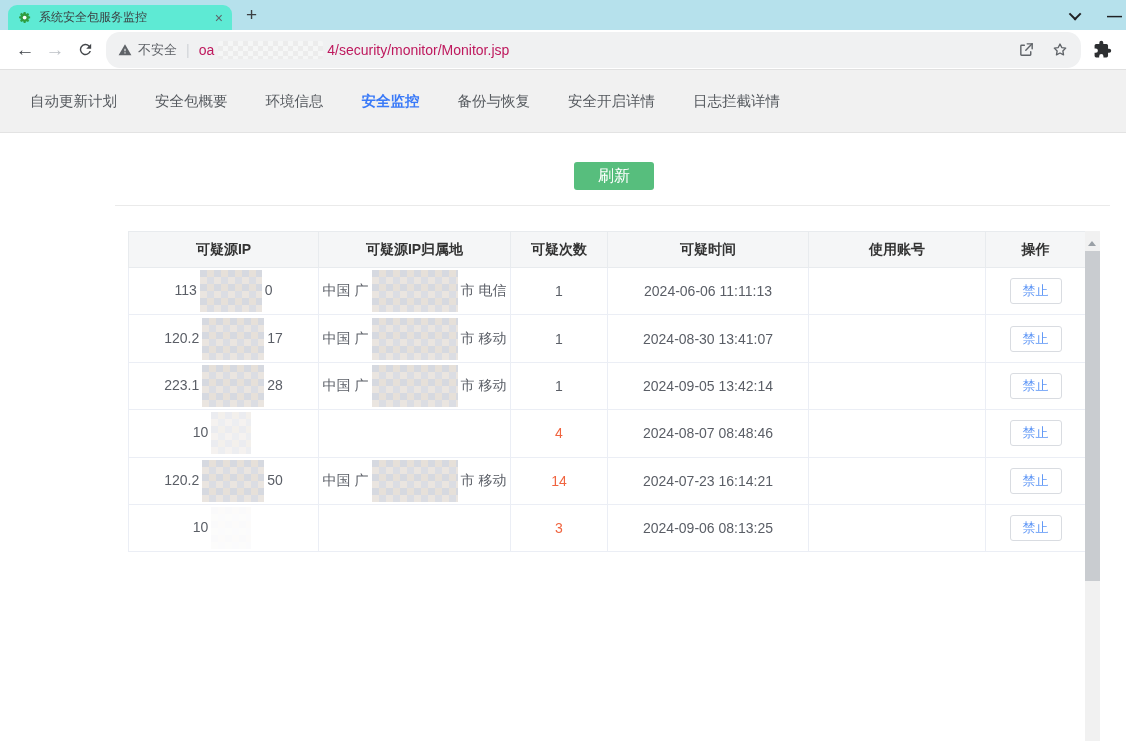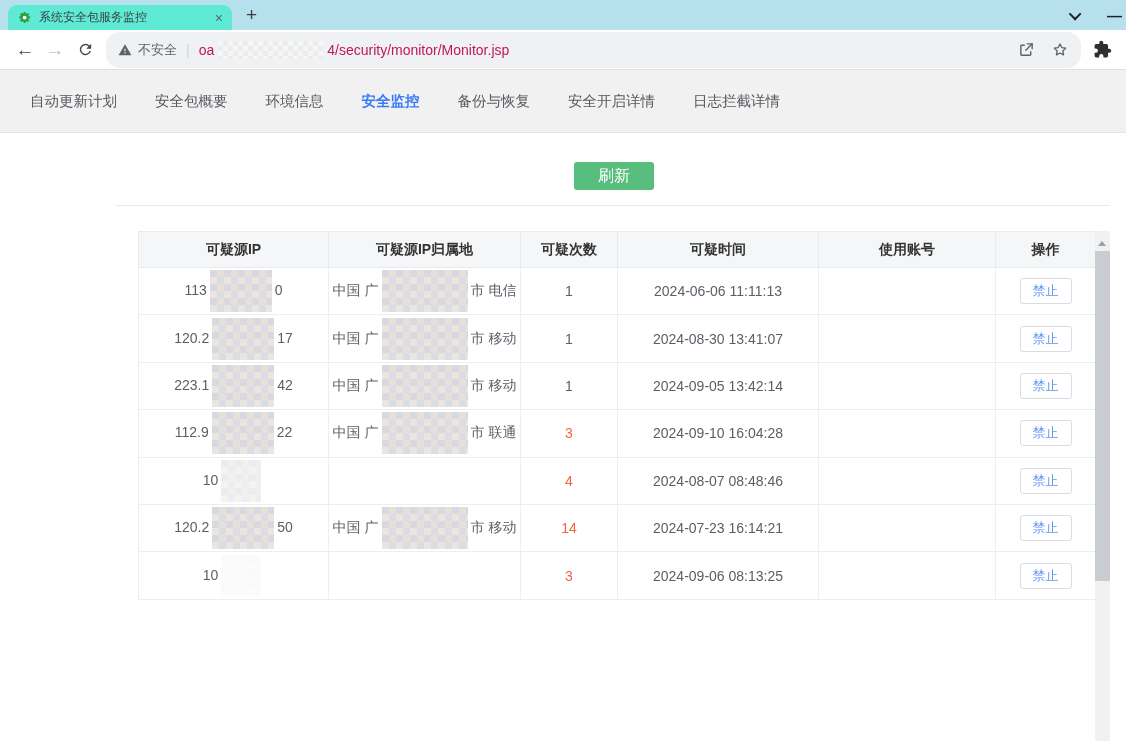--- a/index.html
+++ b/index.html
@@ -39,21 +39,21 @@
   .pagenav .item { font-size:14.5px; color:#565a5f; cursor:default; white-space:nowrap; }
   .pagenav .item.active { color:#3a7af8; font-weight:bold; }
 
   
   .content { position:relative; height:608px; background:#fff; }
   .refresh-btn { position:absolute; left:574px; top:29px; width:80px; height:28px;
     background:#57be7d; color:#fff; border:none; border-radius:3px; font-size:16px;
     font-family:inherit; }
   .divider { position:absolute; left:115px; top:72px; width:995px; height:1px; background:#eaeaea; }
 
-  .table-wrap { position:absolute; left:138px; top:98px; width:957px; height:510px; }
+  .table-wrap { position:absolute; left:128px; top:98px; width:957px; height:510px; }
   table.grid { border-collapse:collapse; table-layout:fixed; width:957px; }
   .grid th { background:#f5f6f7; height:36px; font-size:14px; font-weight:bold; color:#333;
     border:1px solid #e8ebee; text-align:center; }
   .grid td { height:47.4px; font-size:14px; color:#5a5e66; border:1px solid #ebeef5;
     text-align:center; vertical-align:middle; white-space:nowrap; overflow:visible; }
   .grid td.hot { color:#f0643f; }
   .ban-btn { display:inline-block; width:52px; height:26px; background:#fff;
     border:1px solid #d9dce1; border-radius:3px; color:#5e96f6; font-size:13px;
     font-family:inherit; line-height:24px; }
 
@@ -182,37 +182,29 @@
   <tr>
     <td><span>120.2</span><span class="mosaic" style="width: 62px;"></span><span>17</span></td>
     <td><span>中国 广</span><span class="mosaic m-loc"></span><span>市 移动</span></td>
     <td>1</td>
     <td>2024-08-30 13:41:07</td>
     <td></td>
     <td><button class="ban-btn">禁止</button></td>
   </tr>
 
   <tr>
-    <td><span>223.1</span><span class="mosaic" style="width: 62px;"></span><span>42</span></td>
+    <td><span>223.1</span><span class="mosaic" style="width: 62px;"></span><span>28</span></td>
     <td><span>中国 广</span><span class="mosaic m-loc"></span><span>市 移动</span></td>
     <td>1</td>
     <td>2024-09-05 13:42:14</td>
     <td></td>
     <td><button class="ban-btn">禁止</button></td>
   </tr>
 
 
-  <tr>
-    <td><span>112.9</span><span class="mosaic" style="width: 62px;"></span><span>22</span></td>
-    <td><span>中国 广</span><span class="mosaic m-loc"></span><span>市 联通</span></td>
-    <td class="hot">3</td>
-    <td>2024-09-10 16:04:28</td>
-    <td></td>
-    <td><button class="ban-btn">禁止</button></td>
-  </tr>
 
   <tr>
     <td><span>10</span><span class="mosaic light" style="width: 40px;"></span><span></span></td>
     <td><span></span><span></span></td>
     <td class="hot">4</td>
     <td>2024-08-07 08:48:46</td>
     <td></td>
     <td><button class="ban-btn">禁止</button></td>
   </tr>
 

